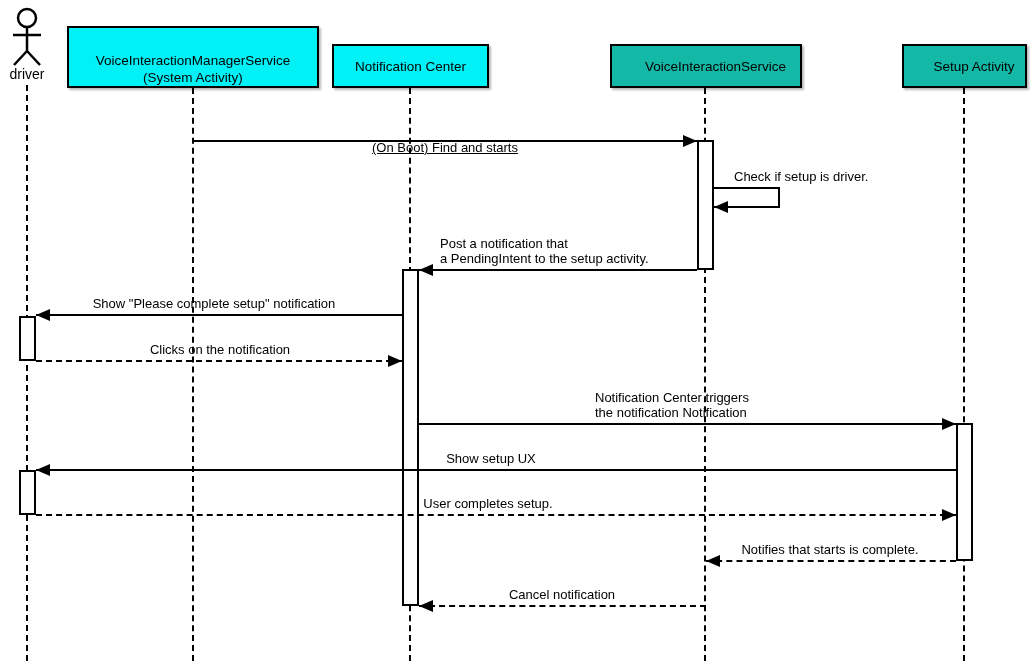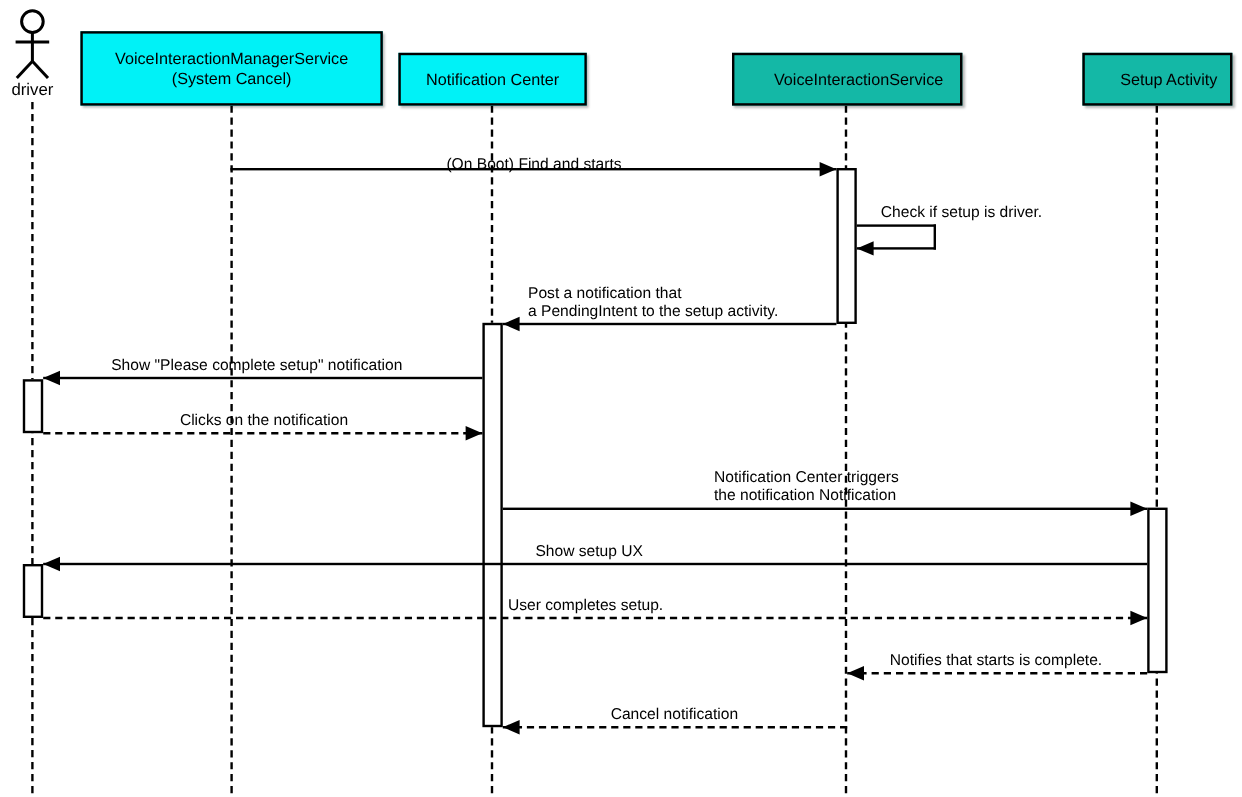--- a/index.html
+++ b/index.html
@@ -35,23 +35,23 @@
 
   <svg class="actor-svg" style="left:4px;top:6px;" width="46" height="62" viewBox="0 0 46 62">
     <circle cx="23" cy="12" r="9" fill="none" stroke="#000" stroke-width="2.5"></circle>
     <line x1="23" y1="21" x2="23" y2="45" stroke="#000" stroke-width="2.5"></line>
     <line x1="9" y1="29" x2="37" y2="29" stroke="#000" stroke-width="2.5"></line>
     <line x1="23" y1="45" x2="10" y2="59" stroke="#000" stroke-width="2.5"></line>
     <line x1="23" y1="45" x2="36" y2="59" stroke="#000" stroke-width="2.5"></line>
   </svg>
   <div class="actor-label" style="left:0;top:66px;width:54px;">driver</div>
 
-  <div class="box cyan" style="left:67px;top:26px;width:252px;height:62px;">
+  <div class="box cyan" style="left:67px;top:26px;width:252px;height:62px;justify-content:flex-end;">
     <span>VoiceInteractionManagerService</span>
-    <span>(System Cancel)</span>
+    <span>(System Activity)</span>
   </div>
   <div class="box cyan" style="left:332px;top:44px;width:157px;height:44px;justify-content:center;">
     <span>Notification Center</span>
   </div>
   <div class="box green" style="left:610px;top:44px;width:192px;height:44px;">
     <span>VoiceInteractionService</span>
   </div>
   <div class="box green" style="left:902px;top:44px;width:125px;height:44px;">
     <span>Setup Activity</span>
   </div>
@@ -62,21 +62,21 @@
   <div class="lifeline" style="left:704px;top:88px;height:573px;"></div>
   <div class="lifeline" style="left:963px;top:88px;height:573px;"></div>
 
   <div class="activation" style="left:697px;top:140px;height:130px;"></div>
   <div class="activation" style="left:402px;top:269px;height:337px;"></div>
   <div class="activation" style="left:19px;top:316px;height:45px;"></div>
   <div class="activation" style="left:956px;top:423px;height:138px;"></div>
   <div class="activation" style="left:19px;top:470px;height:45px;"></div>
 
   <div>
-    <div class="mlabel center" style="left:295px;top:129px;">(On Boot) Find and starts</div>
+    <div class="mlabel center" style="left:295px;top:140px;text-decoration:underline;">(On Boot) Find and starts</div>
     <div class="mline" style="left:192px;top:140px;width:505px;"></div>
     <div class="arrow r" style="left:683px;top:135px;"></div>
   </div>
 
   <div>
     <div class="mlabel" style="left:734px;top:169px;">Check if setup is driver.</div>
     <div class="selfbox" style="left:714px;top:187px;width:66px;height:21px;"></div>
     <div class="arrow l" style="left:714px;top:201px;"></div>
   </div>
 

